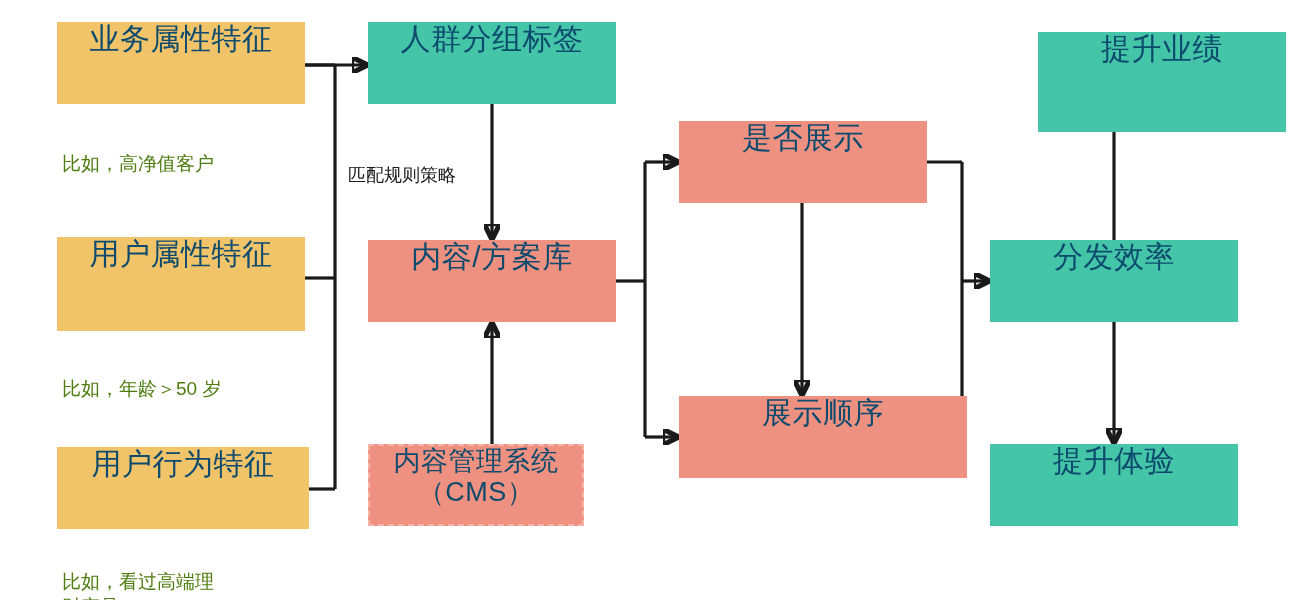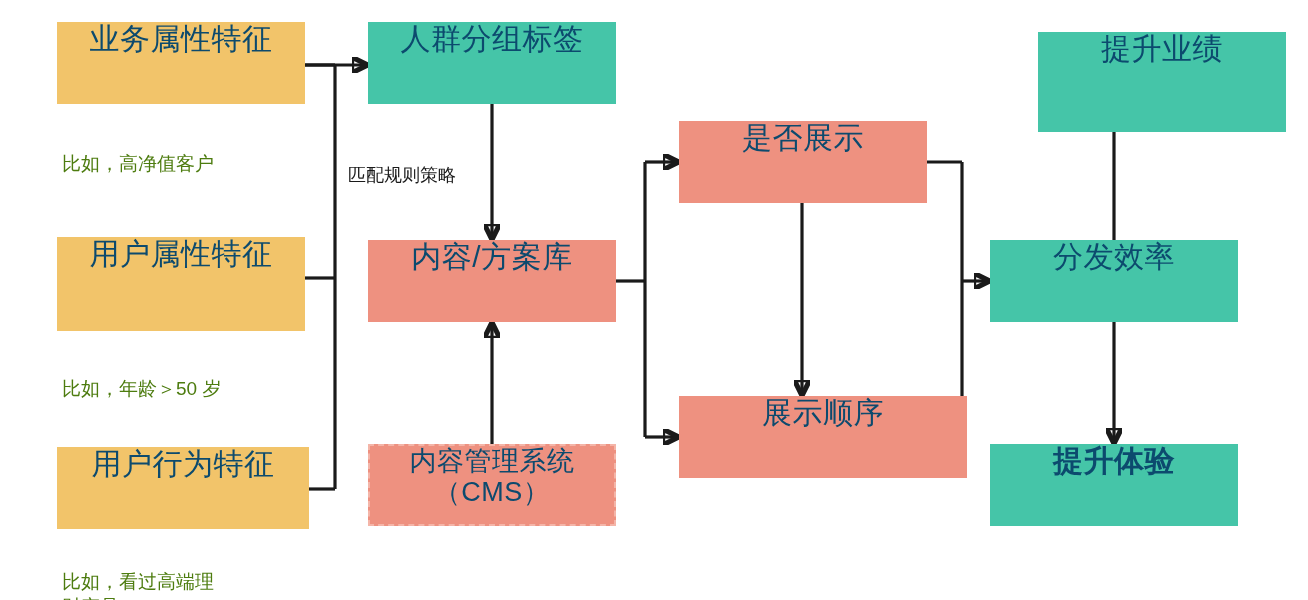--- a/index.html
+++ b/index.html
@@ -109,42 +109,42 @@
   </div>
 
   <div class="node green" style="left:368px;top:22px;width:248px;height:82px;font-size:30px;">
     <span>人群分组标签</span>
   </div>
 
   <div class="node salmon" style="left:368px;top:240px;width:248px;height:82px;font-size:30px;">
     <span>内容/方案库</span>
   </div>
 
-  <div class="node salmon dashed" style="left:368px;top:444px;width:248px;height:82px;font-size:27px;">
+  <div class="node salmon dashed" style="left:368px;top:444px;width:216px;height:82px;font-size:27px;">
     <span>内容管理系统
 （CMS）</span>
   </div>
 
   <div class="node salmon" style="left:679px;top:121px;width:248px;height:82px;font-size:30px;">
     <span>是否展示</span>
   </div>
 
   <div class="node salmon" style="left:679px;top:396px;width:288px;height:82px;font-size:30px;">
     <span>展示顺序</span>
   </div>
 
   <div class="node green" style="left:990px;top:32px;width:248px;height:100px;font-size:30px;margin-left:48px;">
     <span>提升业绩</span>
   </div>
 
   <div class="node green" style="left:990px;top:240px;width:248px;height:82px;font-size:30px;">
     <span>分发效率</span>
   </div>
 
-  <div class="node green" style="left:990px;top:444px;width:248px;height:82px;font-size:30px;font-weight:bold;">
+  <div class="node green" style="left:990px;top:444px;width:248px;height:82px;font-size:30px;">
     <span>提升体验</span>
   </div>
 
   <div class="caption" style="left:62px;top:125px;">
     <span>比如，高净值客户</span>
   </div>
 
   <div class="caption" style="left:62px;top:350px;">
     <span>比如，年龄＞50 岁</span>
   </div>

